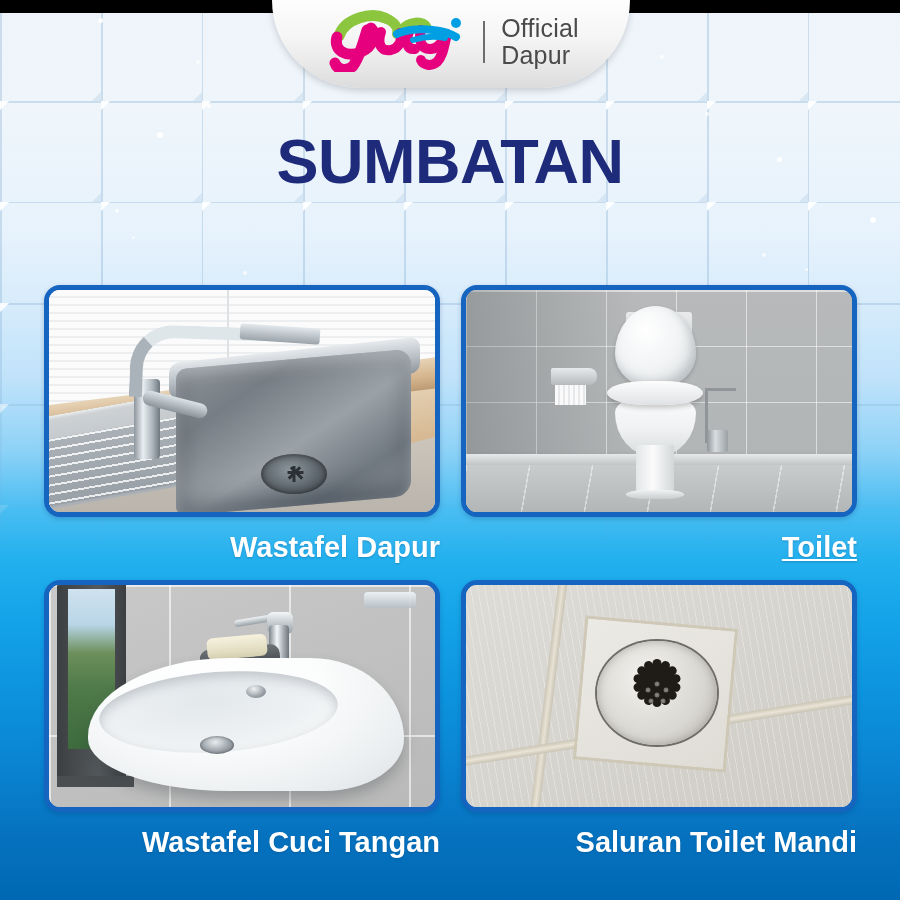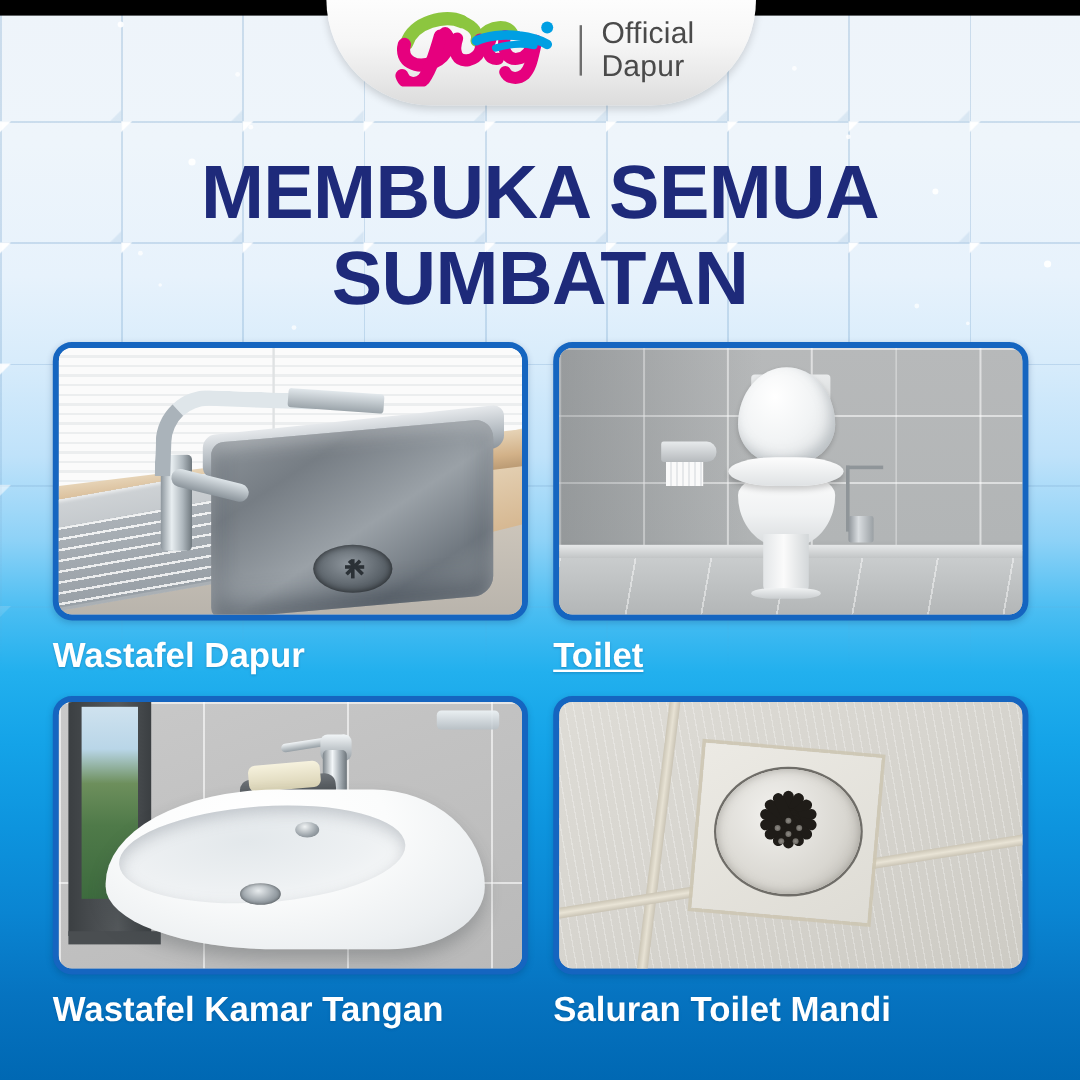--- a/index.html
+++ b/index.html
@@ -68,21 +68,21 @@
   .headline{position:absolute;left:0;top:126px;width:900px;z-index:4;text-align:center;
     color:#1e2a7a;font-weight:bold;font-size:63px;line-height:1.12;letter-spacing:-0.5px;}
   .headline .l2{display:block;}
 
   
   .card{position:absolute;z-index:4;}
   .frame{position:absolute;inset:0;border:5px solid #1565c0;border-radius:16px;
      box-sizing:border-box;overflow:hidden;background:#ccc;
      box-shadow:0 2px 5px rgba(0,40,90,.22);}
   .photo{position:absolute;inset:0;}
-  .caption{position:absolute;width:100%;text-align:left;color:#fff;font-weight:bold;
+  .caption{position:absolute;width:100%;text-align:right;color:#fff;font-weight:bold;
      font-size:29px;text-shadow:0 1px 2px rgba(0,60,110,.30);}
 
   
   .p1{background:linear-gradient(to bottom,#f3f4f4 0%,#eef0f0 48%,#e7e3dc 52%,#cfc8bd 60%,#b9b4ac 100%);}
   .p1 .wall{position:absolute;left:0;top:0;width:100%;height:56%;
      background:repeating-linear-gradient(to bottom,#fbfbfb 0px,#fbfbfb 6px,#eceeef 6px,#eceeef 8px);}
   .p1 .wall-seam{position:absolute;left:46%;top:0;width:2px;height:56%;background:#dfe2e3;}
   .p1 .counter{position:absolute;left:0;top:52%;width:100%;height:14%;
      background:linear-gradient(to bottom,#e2cdae,#cfae84 60%,#b9얼 100%);
      background:linear-gradient(to bottom,#e6d3b6,#d2b188 65%,#bb9b74 100%);
@@ -269,21 +269,20 @@
       </svg>
     </div>
     <div class="divider"></div>
     <div class="store-txt">
       <span>Official</span>
       <span>Dapur</span>
     </div>
   </div>
 
   <div class="headline">
-    <span>MEMBUKA SEMUA</span>
     <span class="l2">SUMBATAN</span>
   </div>
 
   <div class="card" style="left:44px;top:285px;width:396px;height:232px;">
     <div class="frame">
       <div class="photo p1">
         <div class="wall"></div>
           <div class="wall-seam"></div>
         <div class="counter2"></div>
           <div class="counter"></div>
@@ -343,21 +342,21 @@
           <div class="tap-base"></div>
         <div class="soap-dish"></div>
           <div class="soap"></div>
         <div class="basin"></div>
           <div class="bowl"></div>
         <div class="overflow"></div>
         <div class="drainhole"></div>
       </div>
     </div>
   </div>
-  <div class="caption" style="left:44px;top:826px;width:396px;">Wastafel Kamar Tangan</div>
+  <div class="caption" style="left:44px;top:826px;width:396px;">Wastafel Cuci Tangan</div>
 
   <div class="card" style="left:461px;top:580px;width:396px;height:232px;">
     <div class="frame">
       <div class="photo p4">
         <div class="grain"></div>
         <div class="grout-v"></div>
           <div class="grout-h"></div>
         <div class="tileplate"></div>
         <div class="drain" id="drain-grate">
             <div class="slot" style="transform: translate(-50%, -4px) rotate(0deg) translateY(-30px);"></div>

